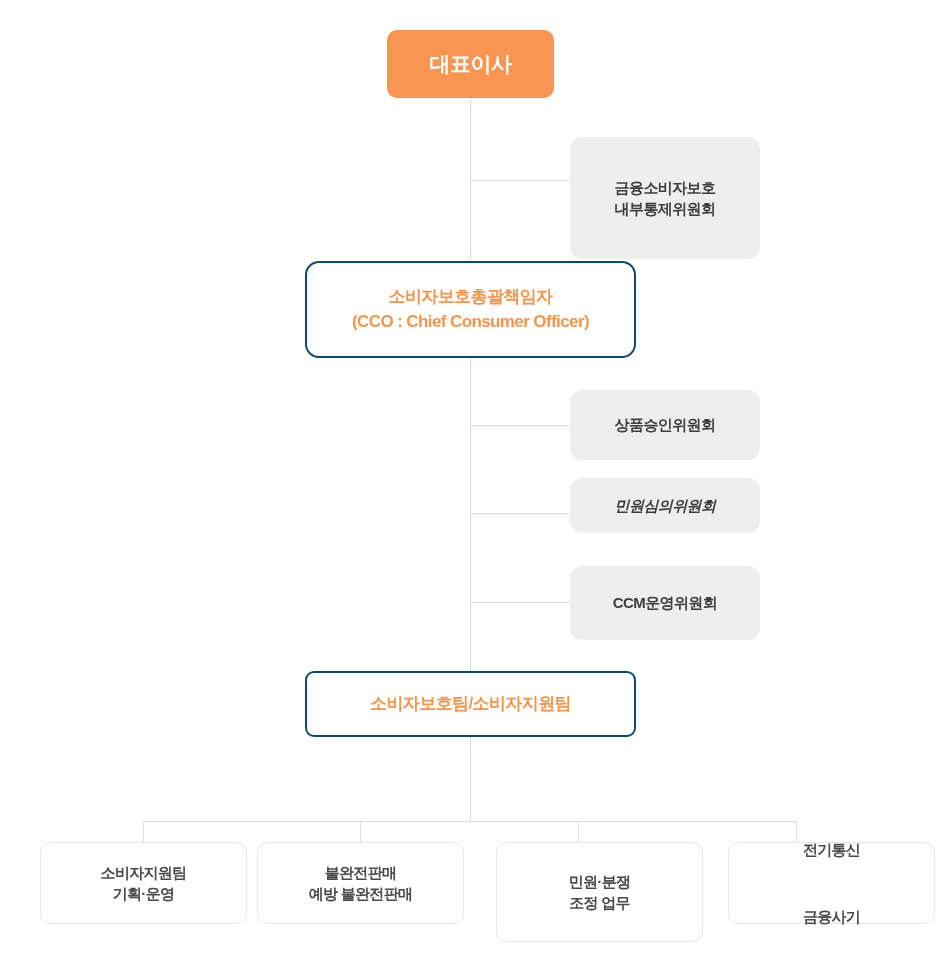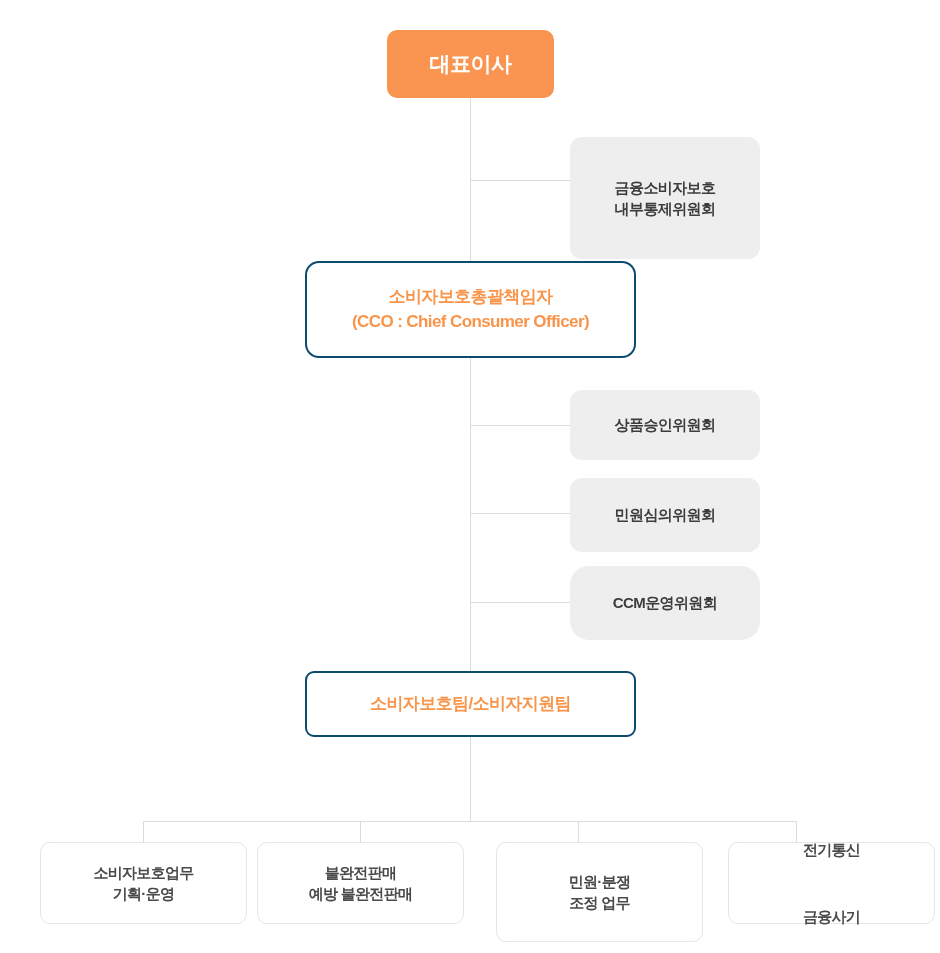--- a/index.html
+++ b/index.html
@@ -83,22 +83,22 @@
     font-weight: bold;
     letter-spacing: -0.7px;
     border-radius: 10px;
   }
 
   
   #node-ceo          { left: 387px;  top: 30px;  width: 167px; height: 68px; }
   #node-internal     { left: 570px;  top: 130px; width: 190px; height: 122px; margin-top: 7px; }
   #node-cco          { left: 305px;  top: 261px; width: 331px; height: 97px; }
   #node-product      { left: 570px;  top: 390px; width: 190px; height: 70px; }
-  #node-complaint    { left: 570px;  top: 478px; width: 190px; height: 74px; }
-  #node-ccm          { left: 570px;  top: 566px; width: 190px; height: 74px; border-radius: 19px; }
+  #node-complaint    { left: 570px;  top: 478px; width: 190px; height: 55px; font-style: italic; }
+  #node-ccm          { left: 570px;  top: 566px; width: 190px; height: 74px; }
   #node-teams        { left: 305px;  top: 671px; width: 331px; height: 66px; border-radius: 9px; }
 
   #node-duty-0       { left: 40px;   top: 842px; width: 207px; height: 82px; }
   #node-duty-1       { left: 257px;  top: 842px; width: 207px; height: 82px; }
   #node-duty-2       { left: 475px;  top: 842px; width: 207px; height: 100px; margin-left: 21px; }
   #node-duty-3       { left: 728px;  top: 842px; width: 207px; height: 82px; gap: 46px; }
 
   
   #trunk-1  { left: 470px; top: 98px;  height: 163px; }
   #trunk-2  { left: 470px; top: 358px; height: 313px; }
@@ -159,21 +159,21 @@
 
   <div class="node node--committee" id="node-ccm">
     <span class="ln">CCM운영위원회</span>
   </div>
 
   <div class="node node--outline" id="node-teams">
     <span class="ln">소비자보호팀/소비자지원팀</span>
   </div>
 
   <div class="node node--duty" id="node-duty-0">
-    <span class="ln">소비자보호업무</span>
+    <span class="ln">소비자지원팀</span>
     <span class="ln">기획·운영</span>
   </div>
 
   <div class="node node--duty" id="node-duty-1">
     <span class="ln">불완전판매</span>
     <span class="ln">예방 불완전판매</span>
   </div>
 
   <div class="node node--duty" id="node-duty-2">
     <span class="ln">민원·분쟁</span>

